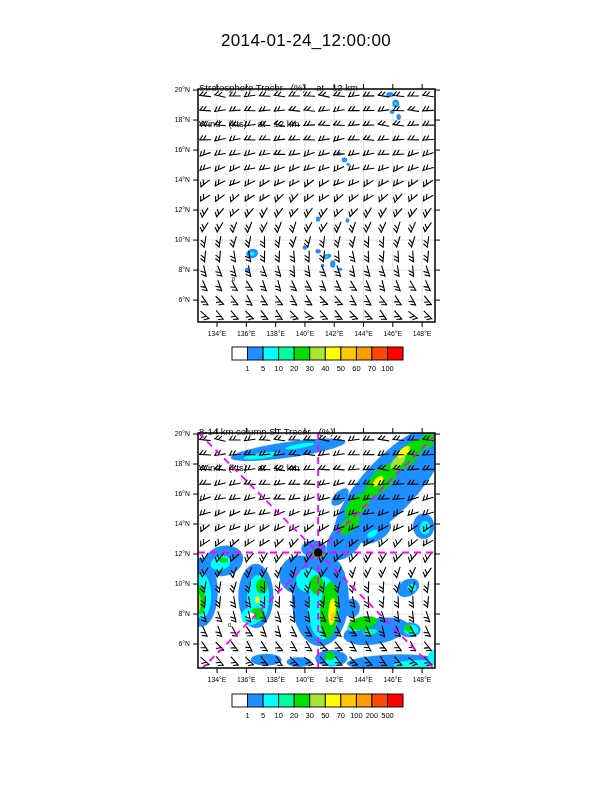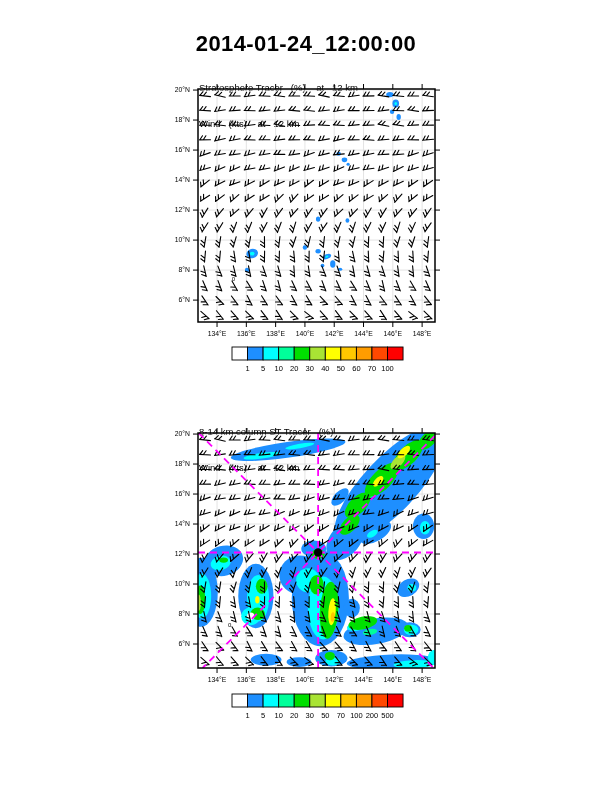--- a/index.html
+++ b/index.html
@@ -1,19 +1,19 @@
 <!DOCTYPE html>
 <html><head>
 <meta charset="utf-8">
 <style>
   html,body{margin:0;padding:0;background:#ffffff;}
   .page{position:relative;width:612px;height:792px;background:#ffffff;overflow:hidden;
         font-family:"Liberation Sans",sans-serif;color:#000;}
   .fig-title{position:absolute;top:31px;left:0;width:612px;text-align:center;
-             font-size:22px;font-weight:bold;letter-spacing:.4px;}
+             font-size:17px;font-weight:normal;letter-spacing:.4px;}
   .sub{position:absolute;left:199px;font-size:9.5px;line-height:12px;white-space:pre;}
   .sub1{top:58px;}
   .sub2{top:402px;}
   svg{position:absolute;top:0;left:0;}
 </style>
 </head>
 <body>
 
 <div class="page">
   <div class="fig-title">2014-01-24_12:00:00</div>

